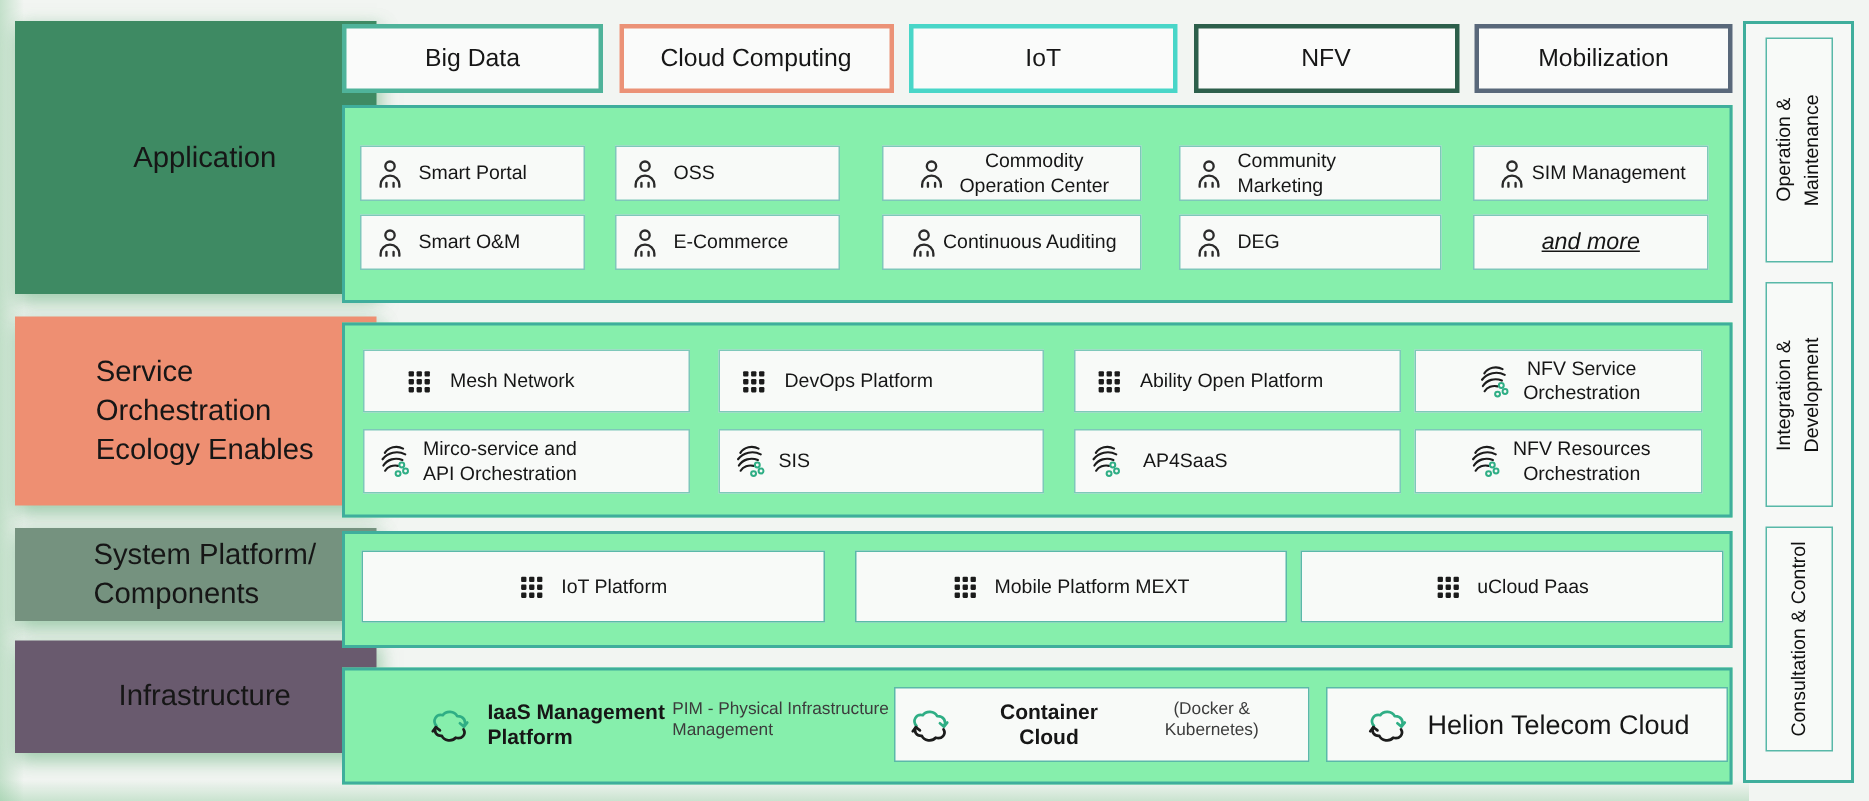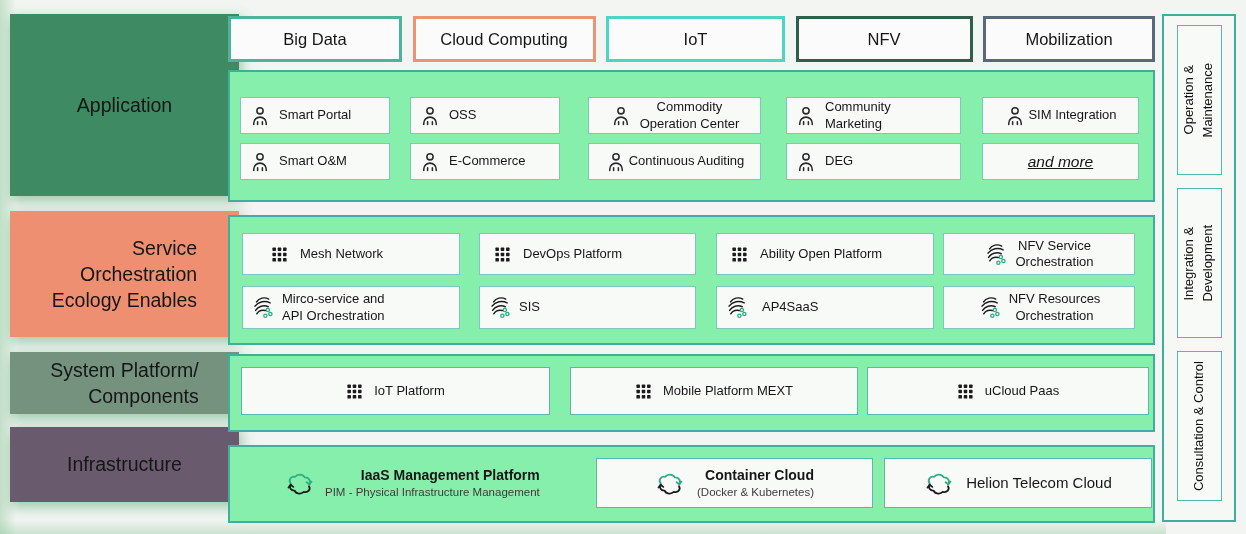--- a/index.html
+++ b/index.html
@@ -7,22 +7,22 @@
     position:relative;width:1246px;height:534px;background:#f2f5f2;
     font-family:"Liberation Sans",sans-serif;color:#161616;overflow:hidden;
   }
   .stage::before{content:"";position:absolute;left:0;top:0;bottom:0;width:16px;
     background:linear-gradient(to right,rgba(140,200,155,.45),rgba(140,200,155,0));z-index:0;}
   .stage::after{content:"";position:absolute;left:0;right:80px;bottom:0;height:14px;
     background:linear-gradient(to top,rgba(140,200,155,.4),rgba(140,200,155,0));z-index:0;}
 
   
   .cat{position:absolute;left:10px;width:229px;display:flex;align-items:center;justify-content:center;
-    text-align:right;font-size:19.5px;line-height:1.35;white-space:pre-line;
-    box-shadow:0 6px 12px rgba(120,185,140,.55),5px 2px 10px rgba(120,185,140,.3);z-index:1;}
+    text-align:left;font-size:19.5px;line-height:1.35;white-space:pre-line;
+    box-shadow:0 6px 12px rgba(120,185,140,.55),5px 2px 10px rgba(120,185,140,.3);z-index:1;padding-left:12px;}
   .cat-app{top:14px;height:182px;background:#3e8a63;}
   .cat-svc{top:211px;height:126px;background:#ee8f72;}
   .cat-plat{top:352px;height:62px;background:#75927f;}
   .cat-infra{top:427px;height:75px;background:#695a6e;}
 
   
   .chips{position:absolute;left:228px;top:16px;width:927px;height:46px;display:flex;justify-content:space-between;z-index:1;}
   .chip{background:#fafbfa;display:flex;align-items:center;justify-content:center;font-size:16.5px;box-sizing:border-box;}
   .chip-cloud{width:183px;border:3px solid #eb9277;}
   .chip-big{width:174px;border:3px solid #4fb39a;}
@@ -63,21 +63,21 @@
   .band-plat .item{height:48px;border-color:#5bb9a9;}
   .pc1{width:309px;} .pc2{width:288px;margin-left:20px;align-items:center;} .pc3{width:282px;margin-left:9px;}
 
   
   .band-infra .row1{margin:11px 0 0 0;}
   .band-infra .item{height:50px;border-color:#5bb9a9;}
   .infra-primary{width:366px;display:flex;align-items:center;gap:10px;padding-left:55px;box-sizing:border-box;}
   .ic1{width:277px;} .ic2{width:268px;margin-left:11px;}
   .ititle{font-weight:bold;font-size:14px;}
   .isub{font-size:11.5px;color:#3c3c3c;}
-  .istack{display:flex;flex-direction:column;line-height:1.25;align-items:flex-end;}
+  .istack{display:flex;flex-direction:row;line-height:1.25;}
 
   
   .side{position:absolute;left:1162px;top:14px;width:74px;height:508px;box-sizing:border-box;
     border:2px solid #3fae9c;background:#f6f8f6;display:flex;flex-direction:column;align-items:center;
     padding-top:9px;gap:13px;z-index:1;}
   .side-box{width:45px;height:150px;box-sizing:border-box;border:1.5px solid #58b8a8;background:#f8faf8;
     display:flex;align-items:center;justify-content:center;}
   .vtext{writing-mode:vertical-rl;transform:rotate(180deg);text-align:center;white-space:pre-line;
     font-size:13px;line-height:1.45;color:#111;}
 
@@ -197,21 +197,21 @@
         <svg class="ic ic-user">
             <use href="#i-user"></use>
           </svg>
         <span class="lbl">Community
 Marketing</span>
       </div>
       <div class="item ac5 center" style="gap:2px;">
         <svg class="ic ic-user">
             <use href="#i-user"></use>
           </svg>
-        <span class="lbl">SIM Integration</span>
+        <span class="lbl">SIM Management</span>
       </div>
     </div>
     <div class="row row2">
       <div class="item ac1">
         <svg class="ic ic-user">
             <use href="#i-user"></use>
           </svg>
         <span class="lbl">Smart O&amp;M</span>
       </div>
       <div class="item ac2">
@@ -332,21 +332,21 @@
       </div>
       <div class="item ic1 center" style="gap:12px;">
         <svg class="ic ic-cloud">
             <use href="#i-cloudsync"></use>
           </svg>
         <span class="istack">
           <span class="ititle">Container Cloud</span>
           <span class="isub">(Docker &amp; Kubernetes)</span>
         </span>
       </div>
-      <div class="item ic2 center" style="gap:12px;font-size:15px;">
+      <div class="item ic2 center" style="gap:12px;font-size:18px;">
         <svg class="ic ic-cloud">
             <use href="#i-cloudsync"></use>
           </svg>
         <span class="lbl">Helion Telecom Cloud</span>
       </div>
     </div>
   </div>
 
   <div class="side">
     <div class="side-box">

